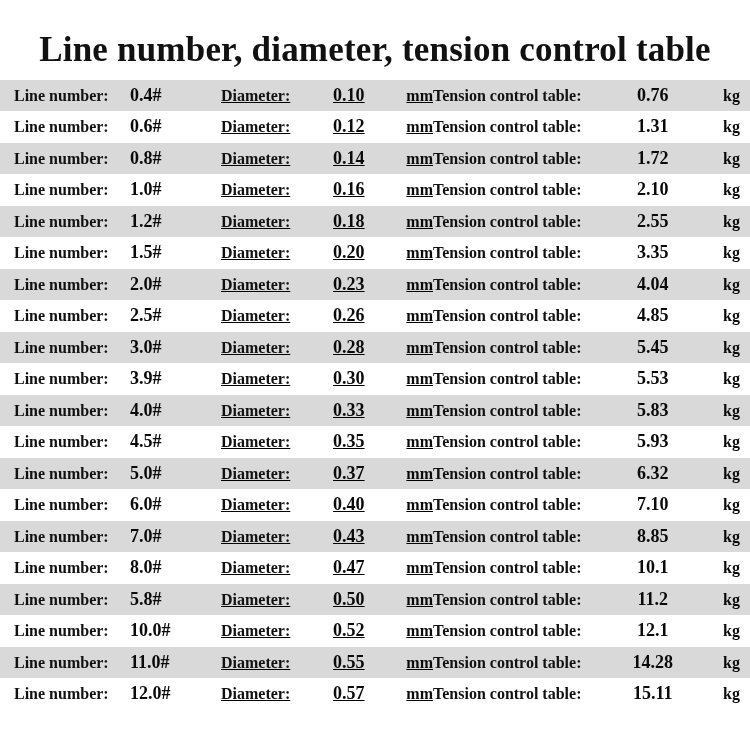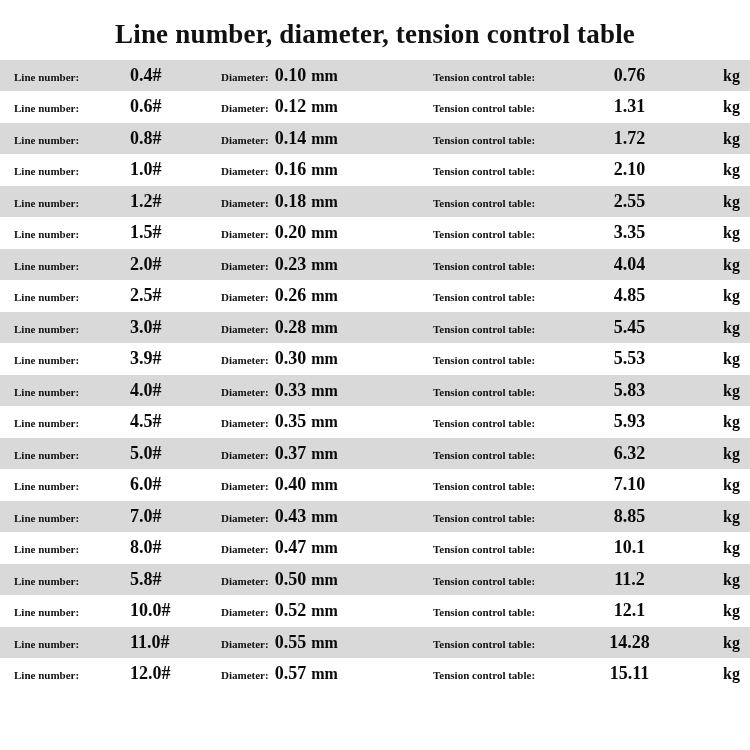--- a/index.html
+++ b/index.html
@@ -17,24 +17,24 @@
     width: 750px;
     height: 750px;
     position: relative;
     background: #ffffff;
     box-sizing: border-box;
   }
   .title {
     text-align: center;
     font-family: "Liberation Serif", serif;
     font-weight: bold;
-    font-size: 27px;
+    font-size: 35px;
     color: #111111;
     letter-spacing: 0.2px;
-    padding-top: 20px;
+    padding-top: 31px;
     padding-bottom: 10px;
     line-height: 1.1;
   }
   .table {
     width: 750px;
     border-collapse: collapse;
   }
   .row {
     display: flex;
     align-items: center;
@@ -50,21 +50,21 @@
     background: #ffffff;
   }
   .cell {
     display: flex;
     align-items: baseline;
     white-space: nowrap;
   }
   .lbl {
     font-family: "Liberation Serif", serif;
     font-weight: bold;
-    font-size: 11px;
+    font-size: 16px;
     color: #111111;
   }
   .val {
     font-family: "Liberation Serif", serif;
     font-weight: bold;
     font-size: 18px;
     color: #0a0a0a;
     margin-left: 6px;
   }
   .unit {
@@ -75,21 +75,22 @@
     margin-left: 5px;
   }
   .c-line {
     width: 207px;
     justify-content: flex-start;
   }
   .c-line .lbl { width: 110px; }
   .c-line .val { width: 72px; text-align: left; }
   .c-dia {
     width: 212px;
-    justify-content: flex-start;
+    justify-content: space-between;
+    text-decoration: underline;
   }
   .c-ten {
     flex: 1;
     justify-content: space-between;
   }
 </style>
 </head>
 <body>
 
 <div class="page">

